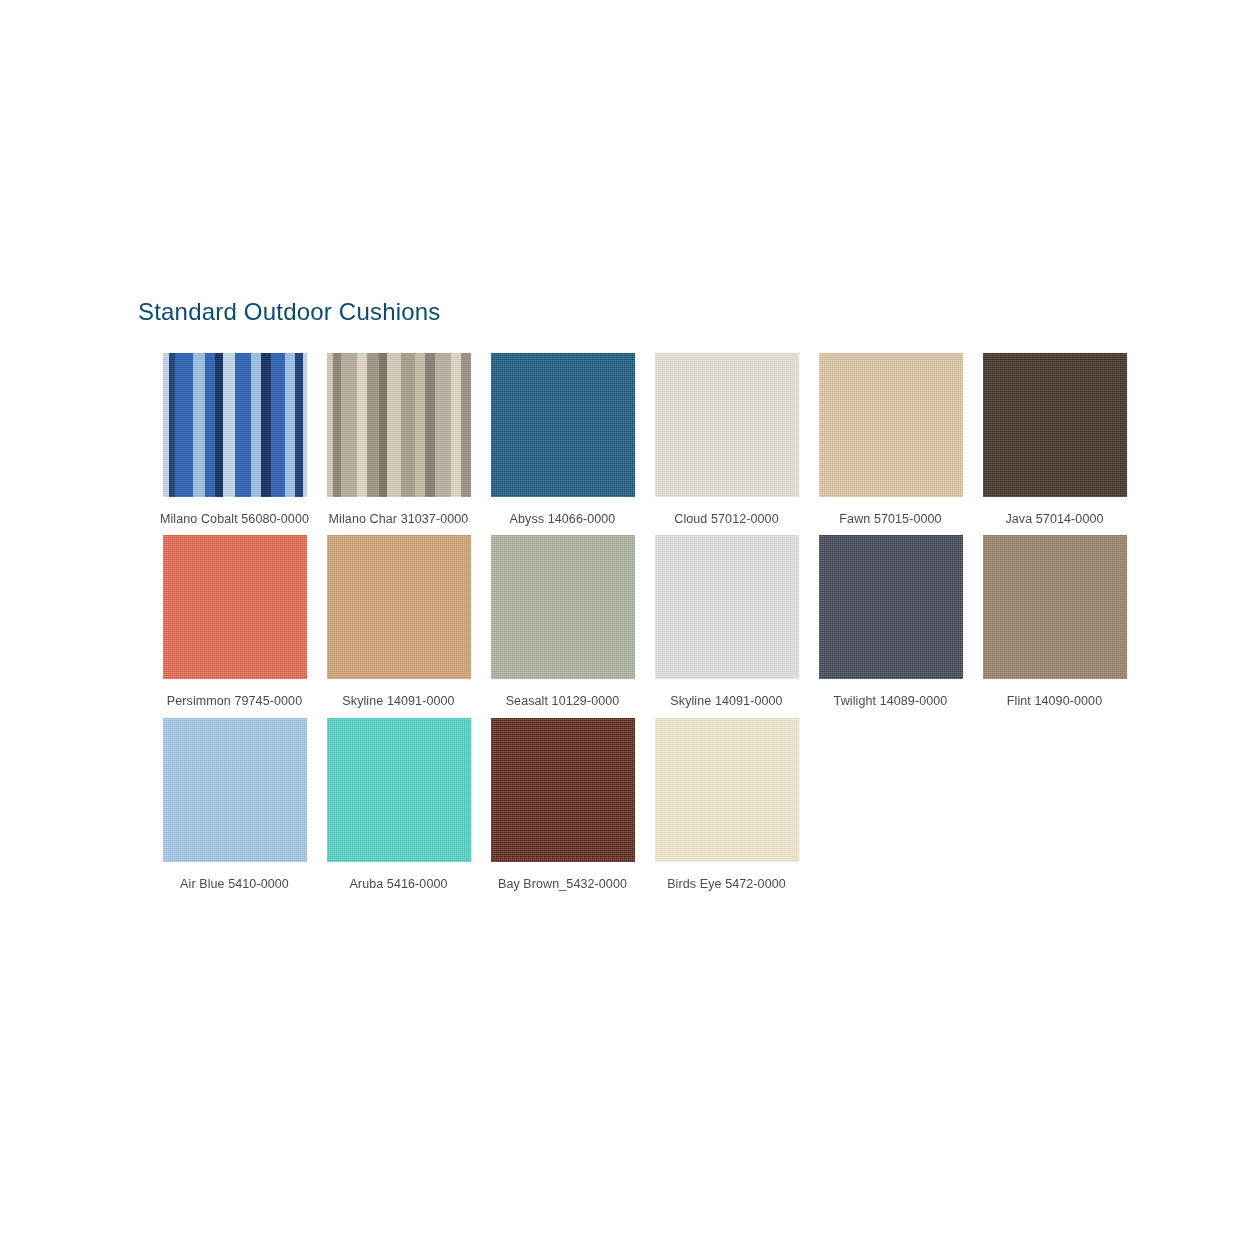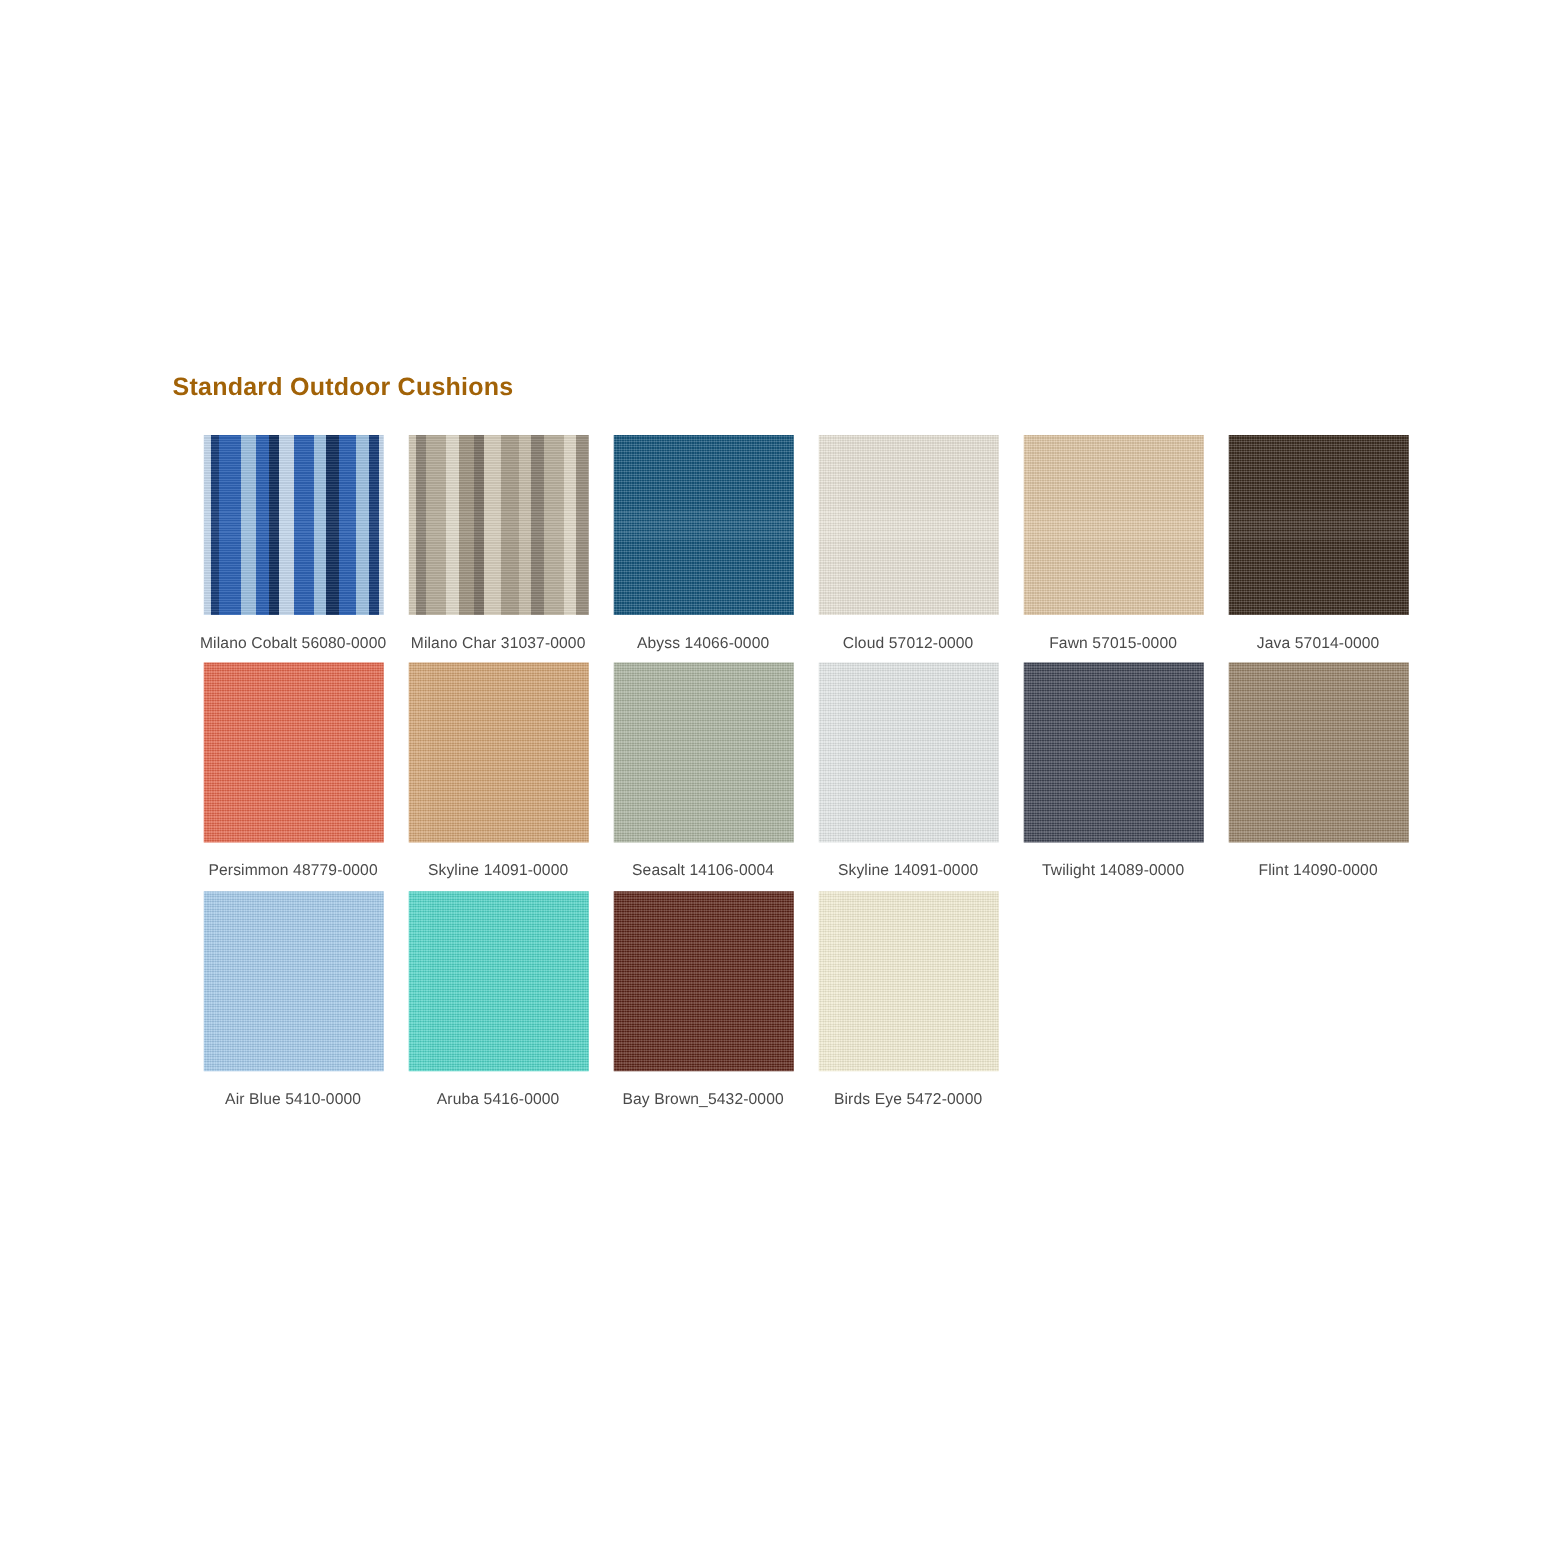--- a/index.html
+++ b/index.html
@@ -21,23 +21,23 @@
   }
 
   .gallery {
     position: absolute;
     left: 136px;
     top: 298px;
     width: 980px;
   }
 
   .gallery-title {
-    font-size: 20px;
-    color: #a16207;
-    font-weight: 700;
+    font-size: 24px;
+    color: #0c4a6e;
+    font-weight: 400;
     letter-spacing: 0.2px;
     margin: 0 0 26px 2px;
     line-height: 1.2;
   }
 
   .swatch-grid {
     display: grid;
     grid-template-columns: repeat(6, 144px);
     column-gap: 20px;
     row-gap: 6px;
@@ -128,29 +128,29 @@
         <div class="swatch-cell">
           <div class="swatch-chip solid" style="background-color: rgb(222, 197, 164);"></div>
           <div class="swatch-label">Fawn 57015-0000</div>
         </div>
         <div class="swatch-cell">
           <div class="swatch-chip solid" style="background-color: rgb(59, 44, 32);"></div>
           <div class="swatch-label">Java 57014-0000</div>
         </div>
         <div class="swatch-cell">
           <div class="swatch-chip solid" style="background-color: rgb(226, 101, 75);"></div>
-          <div class="swatch-label">Persimmon 48779-0000</div>
+          <div class="swatch-label">Persimmon 79745-0000</div>
         </div>
         <div class="swatch-cell">
           <div class="swatch-chip solid" style="background-color: rgb(208, 162, 114);"></div>
           <div class="swatch-label">Skyline 14091-0000</div>
         </div>
         <div class="swatch-cell">
           <div class="swatch-chip solid" style="background-color: rgb(168, 177, 158);"></div>
-          <div class="swatch-label">Seasalt 14106-0004</div>
+          <div class="swatch-label">Seasalt 10129-0000</div>
         </div>
         <div class="swatch-cell">
           <div class="swatch-chip solid" style="background-color: rgb(223, 227, 227);"></div>
           <div class="swatch-label">Skyline 14091-0000</div>
         </div>
         <div class="swatch-cell">
           <div class="swatch-chip solid" style="background-color: rgb(62, 67, 82);"></div>
           <div class="swatch-label">Twilight 14089-0000</div>
         </div>
         <div class="swatch-cell">

